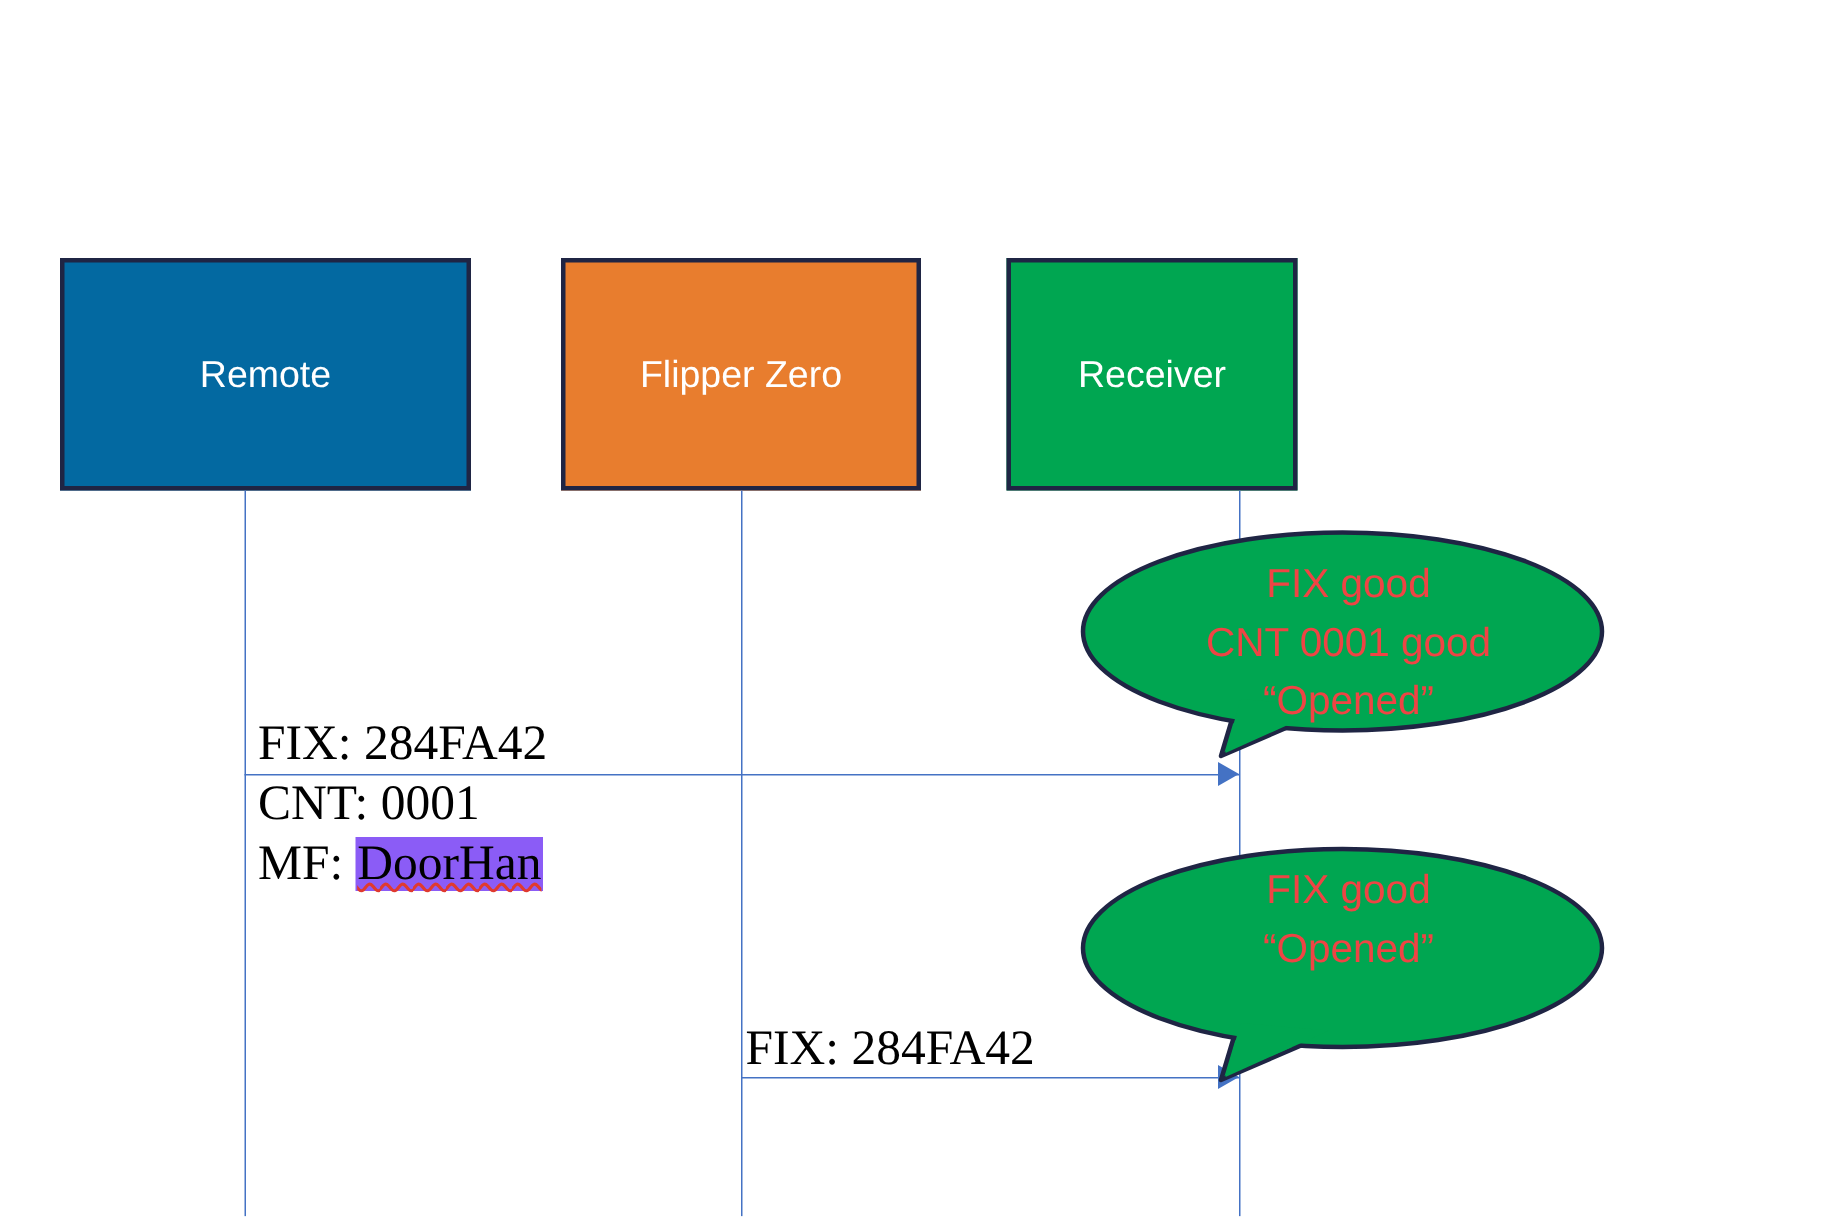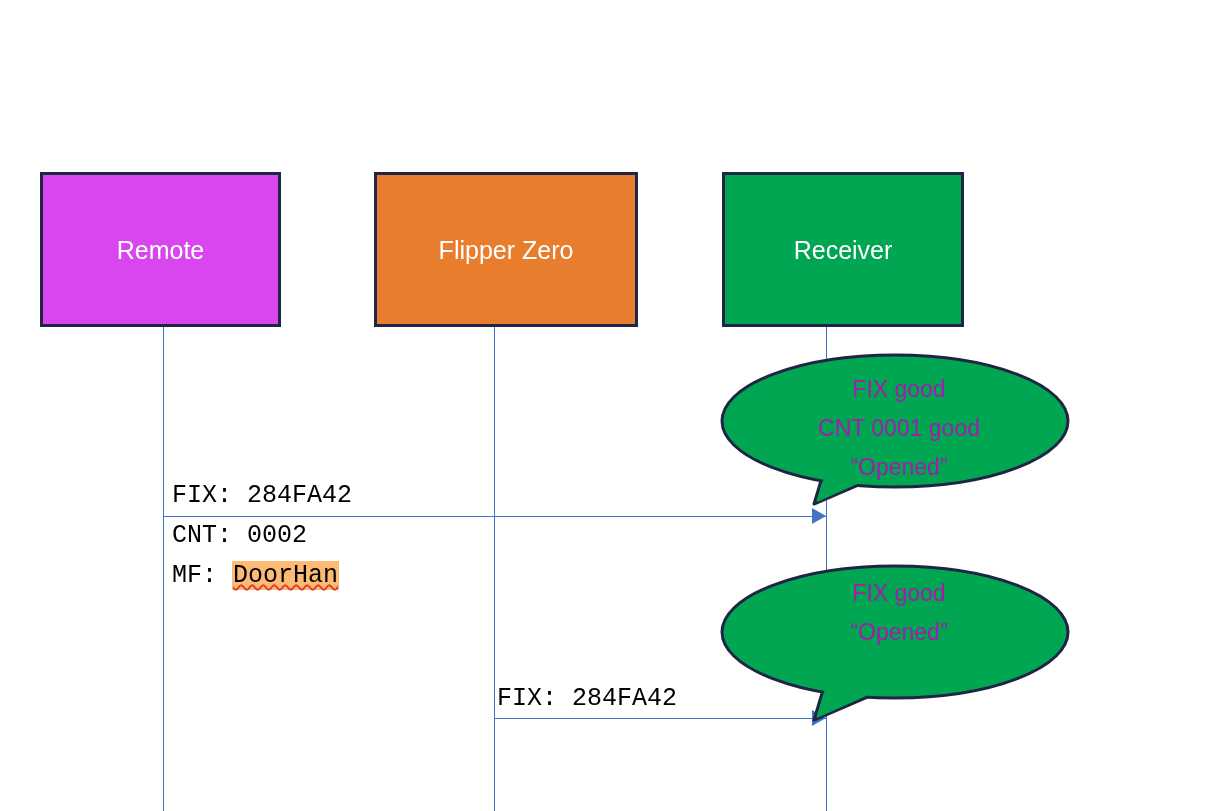--- a/index.html
+++ b/index.html
@@ -44,23 +44,23 @@
     justify-content: center;
   }
   .actor-label {
     color: #ffffff;
     font-size: 25px;
     font-family: "Liberation Sans", sans-serif;
     font-weight: 400;
     text-align: center;
     line-height: 30px;
   }
-  #actor-remote  { left: 40px;  width: 241px; background: #d946ef; }
-  #actor-flipper { left: 374px; width: 264px; background: #E87D2E; }
-  #actor-receiver{ left: 722px; width: 242px; background: #00A651; }
+  #actor-remote  { left: 40px;  width: 274px; background: #0369a1; }
+  #actor-flipper { left: 374px; width: 240px; background: #E87D2E; }
+  #actor-receiver{ left: 671px; width: 194px; background: #00A651; }
 
   
   .lifeline {
     position: absolute;
     width: 1px;
     background: #4472C4;
     top: 327px;
   }
   #lifeline-remote   { left: 163px; height: 484px; }
   #lifeline-flipper  { left: 494px; height: 484px; }
@@ -80,52 +80,52 @@
     border-left: 14px solid #4472C4;
   }
   #msg1-line      { left: 163px; top: 516px; width: 663px; }
   #msg1-arrowhead { left: 812px; top: 508px; }
   #msg2-line      { left: 494px; top: 718px; width: 332px; }
   #msg2-arrowhead { left: 812px; top: 710px; }
 
   
   .msg-label {
     position: absolute;
-    font-size: 25px;
+    font-size: 33px;
     line-height: 40px;
     color: #000000;
-    font-family: Liberation Mono, monospace;
+    font-family: Liberation Serif, serif;
     white-space: nowrap;
   }
   #msg1-label { left: 172px; top: 476px; }
   #msg2-label { left: 497px; top: 679px; }
 
   .hl {
-    background: #fdba74;
+    background: #8b5cf6;
     padding: 0 1px;
   }
   .squiggle {
     
     text-decoration: underline wavy #E03A2F;
     text-decoration-thickness: 1.5px;
     text-underline-offset: 2px;
   }
 
   
   .callout {
     position: absolute;
   }
   .callout svg { display: block; }
   .callout-text {
     position: absolute;
     left: 0;
     width: 100%;
     text-align: center;
-    color: #a21caf;
-    font-size: 23px;
+    color: #ef4444;
+    font-size: 27px;
     line-height: 39px;
     font-family: "Liberation Sans", sans-serif;
     pointer-events: none;
   }
   #callout1 { left: 718px; top: 352px; width: 362px; height: 178px; }
   #callout1 .callout-text { top: 18px; }
   #callout2 { left: 718px; top: 554px; width: 362px; height: 180px; }
   #callout2 .callout-text { top: 20px; }
 </style>
 </head>
@@ -148,21 +148,21 @@
   <div class="lifeline" id="lifeline-flipper"></div>
   <div class="lifeline" id="lifeline-receiver"></div>
 
   <div class="msg-line" id="msg1-line"></div>
   <div class="msg-arrowhead" id="msg1-arrowhead"></div>
   <div class="msg-label" id="msg1-label">
     <div>
       <span>FIX: </span><span>284FA42</span>
     </div>
     <div>
-      <span>CNT: </span><span>0002</span>
+      <span>CNT: </span><span>0001</span>
     </div>
     <div>
       <span>MF: </span><span class="hl squiggle">DoorHan</span>
     </div>
   </div>
 
   <div class="msg-line" id="msg2-line"></div>
   <div class="msg-arrowhead" id="msg2-arrowhead"></div>
   <div class="msg-label" id="msg2-label">
     <div>

